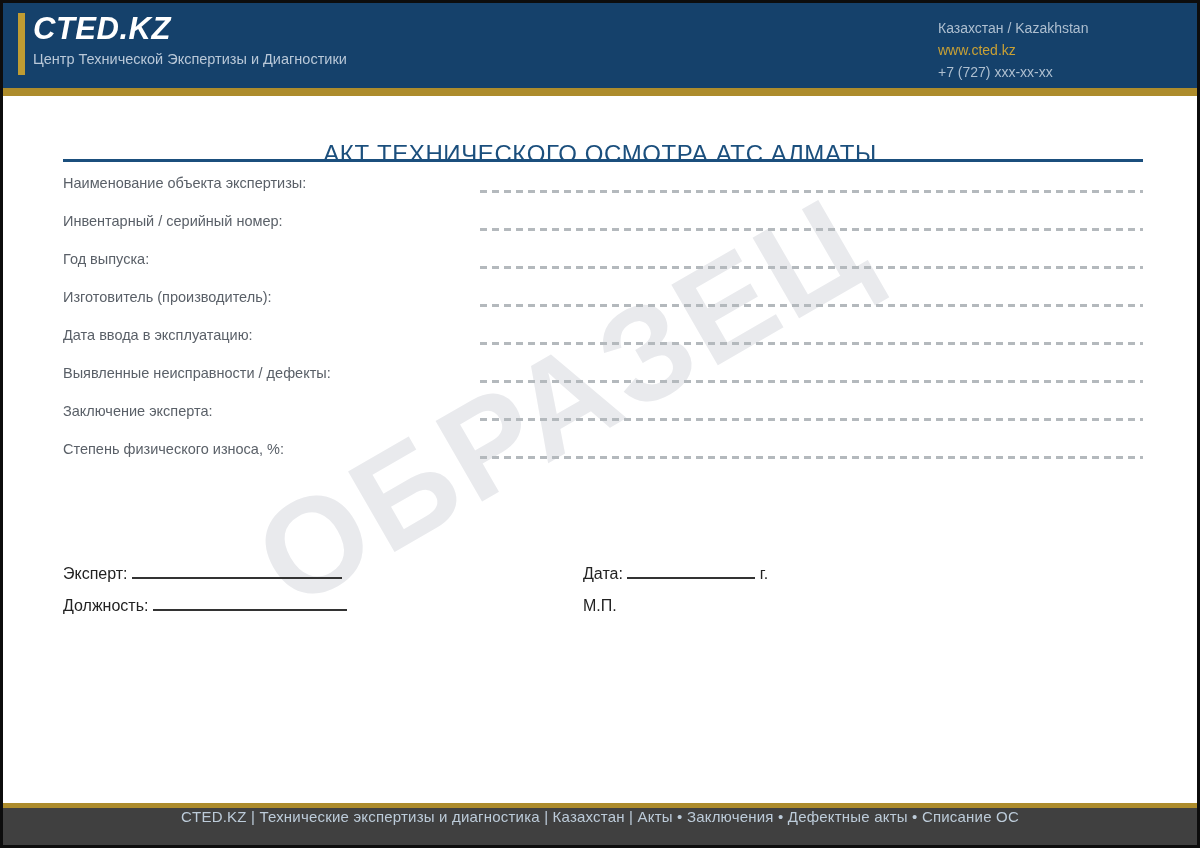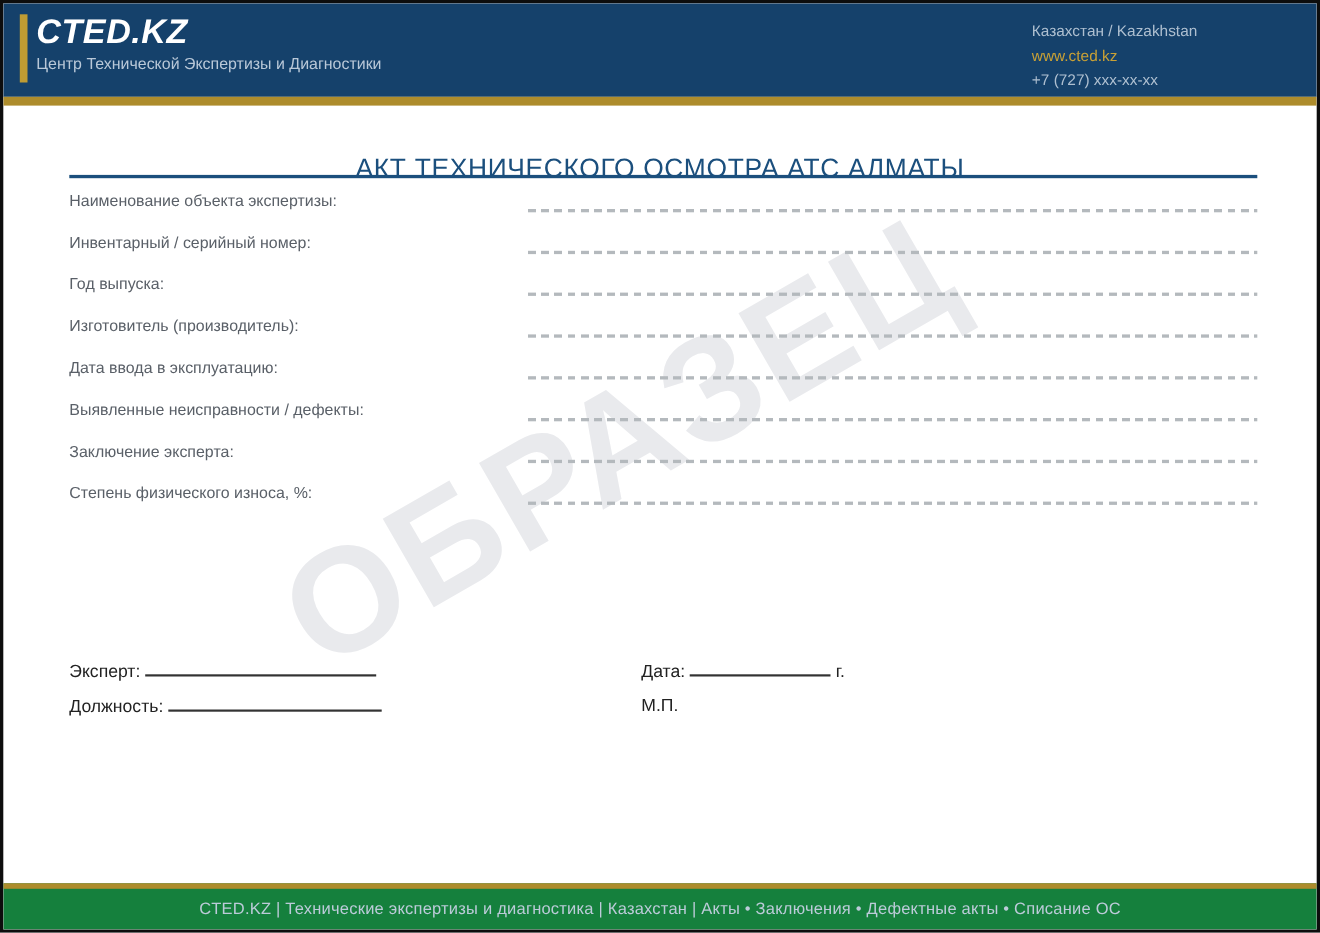--- a/index.html
+++ b/index.html
@@ -104,44 +104,44 @@
   }
   .dash-line {
     position: absolute;
     left: 417px; right: 0; top: 19px;
     height: 3px;
     background: repeating-linear-gradient(to right, #b4b9bd 0 7px, transparent 7px 12px);
   }
 
   
   .sig-area { position: absolute; left: 0; top: 0; right: 0; z-index: 1; }
-  .sig-text { color: #222222; font-size: 16px; white-space: nowrap; position: absolute; margin-top: 36px; }
+  .sig-text { color: #222222; font-size: 16px; white-space: nowrap; position: absolute; }
   .sig-expert   { left: 60px;  top: 562px; }
   .sig-position { left: 60px;  top: 594px; }
   .sig-date     { left: 580px; top: 562px; }
   .sig-stamp    { left: 580px; top: 594px; }
   .sig-underline {
     display: inline-block;
     border-bottom: 2px solid #333333;
     height: 14px;
     vertical-align: baseline;
   }
   .ul-expert   { width: 210px; }
   .ul-position { width: 194px; }
   .ul-date     { width: 128px; }
 
   
   .footer {
     position: absolute;
     left: 0; right: 0; bottom: 0;
     height: 42px;
-    background: #15803d;
+    background: #404040;
     border-top: 5px solid #ad8c2c;
     display: flex;
-    align-items: center;
+    align-items: flex-start;
     justify-content: center;
   }
   .footer-text {
     color: #bccbd9;
     font-size: 15px;
     letter-spacing: 0.2px;
     white-space: nowrap;
   }
 </style>
 </head>

